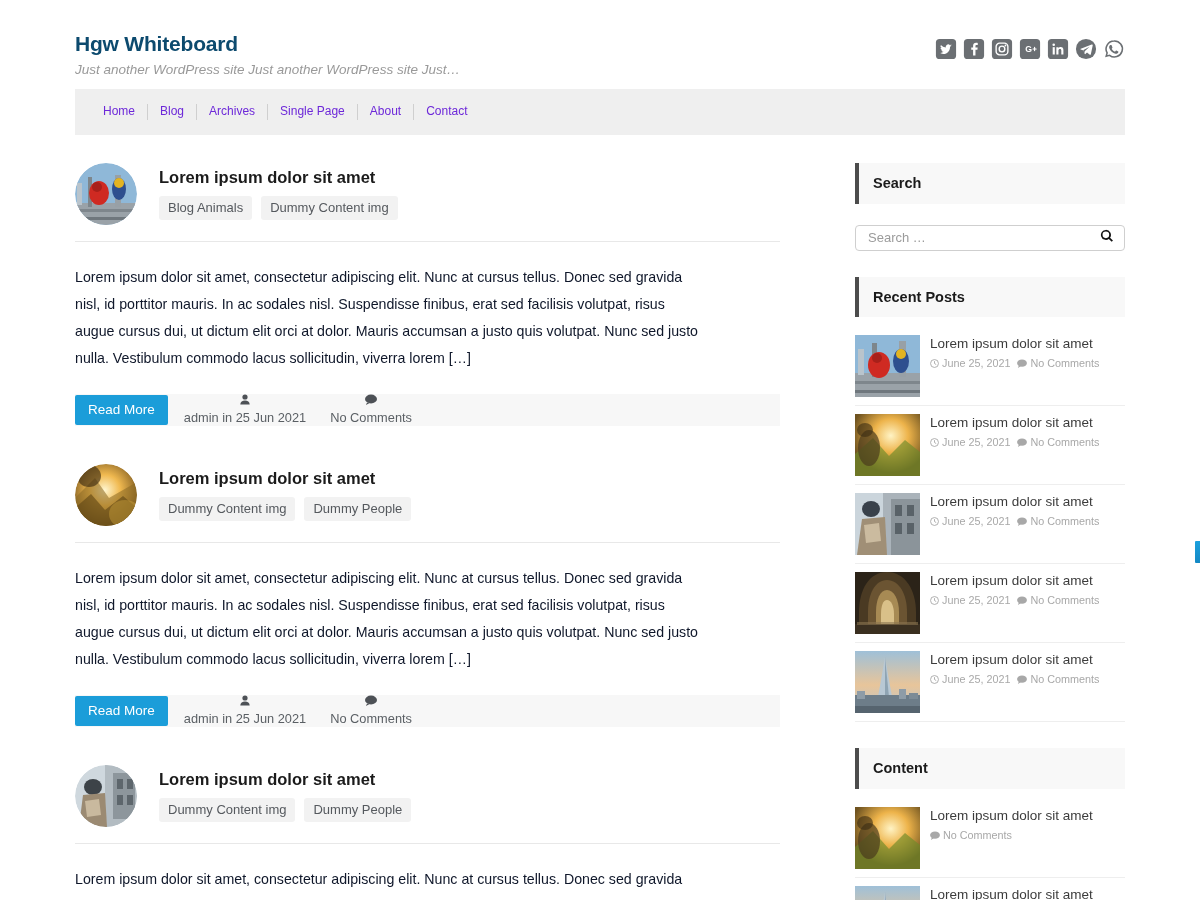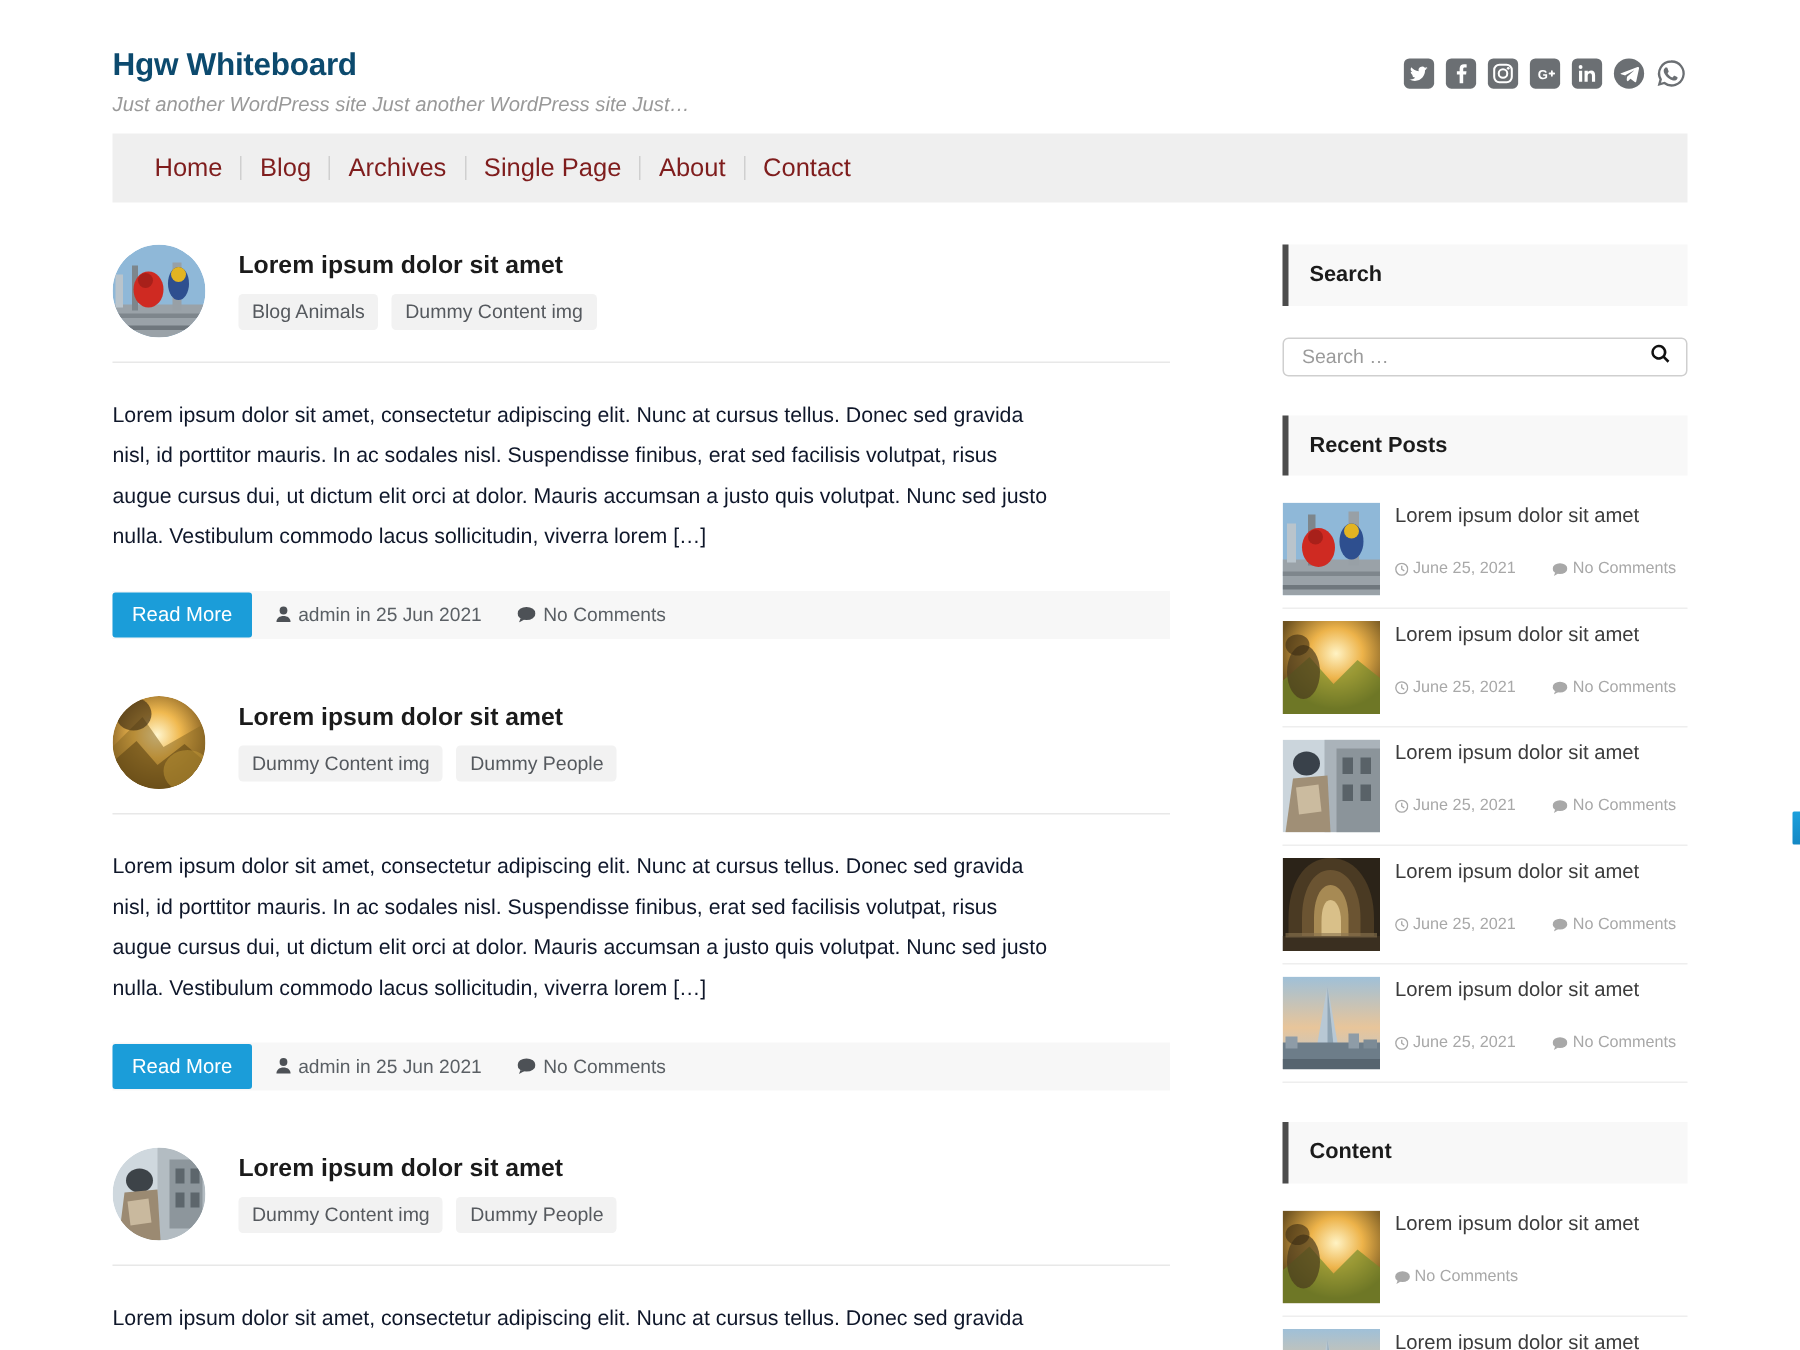--- a/index.html
+++ b/index.html
@@ -67,22 +67,22 @@
   .main-nav li + li::before {
     content: "";
     display: block;
     width: 1px; height: 16px;
     background: #cfcfcf;
     margin: 0 0px;
   }
   .main-nav a {
     display: block;
     padding: 5px 12px;
-    color: #7f1d1d;
-    font-size: 17px;
+    color: #6d28d9;
+    font-size: 12px;
     text-decoration: none;
     line-height: 1.3;
   }
 
   
   .layout {
     display: flex;
     gap: 0px;
     margin-top: 28px;
     align-items: flex-start;
@@ -153,20 +153,21 @@
     border-radius: 2px;
   }
   .meta-item {
     display: inline-flex;
     align-items: center;
     gap: 5px;
     color: #5a5f64;
     font-size: 12.8px;
     margin-left: 16px;
     white-space: nowrap;
+    flex-direction: column;
   }
   .meta-item:nth-of-type(2) { margin-left: 24px; }
   .meta-item svg { fill: #4d5156; display:block; }
 
   
   .widget { margin-bottom: 26px; }
   .widget-title {
     background: #f8f8f8;
     border-left: 4px solid #4c4c4c;
     font-size: 14.5px;
@@ -219,24 +220,24 @@
   .pl-thumb svg { display: block; width: 65px; height: 62px; }
   .pl-body { flex: 1 1 auto; padding-top: 1px; }
   .pl-title {
     font-size: 13.5px;
     color: #3c3c3c;
     text-decoration: none;
     display: block;
     line-height: 1.25;
   }
   .pl-meta {
-    margin-top: 20px;
+    margin-top: 4px;
     display: flex;
     align-items: flex-start;
-    gap: 25px;
+    gap: 7px;
     color: #a8a8a8;
     font-size: 10.8px;
   }
   .pl-meta span { display: inline-flex; align-items: center; gap: 3px; }
   .pl-meta svg { fill: #a8a8a8; display:block; }
 
   
   .edge-sliver {
     position: absolute;
     right: 0px;

